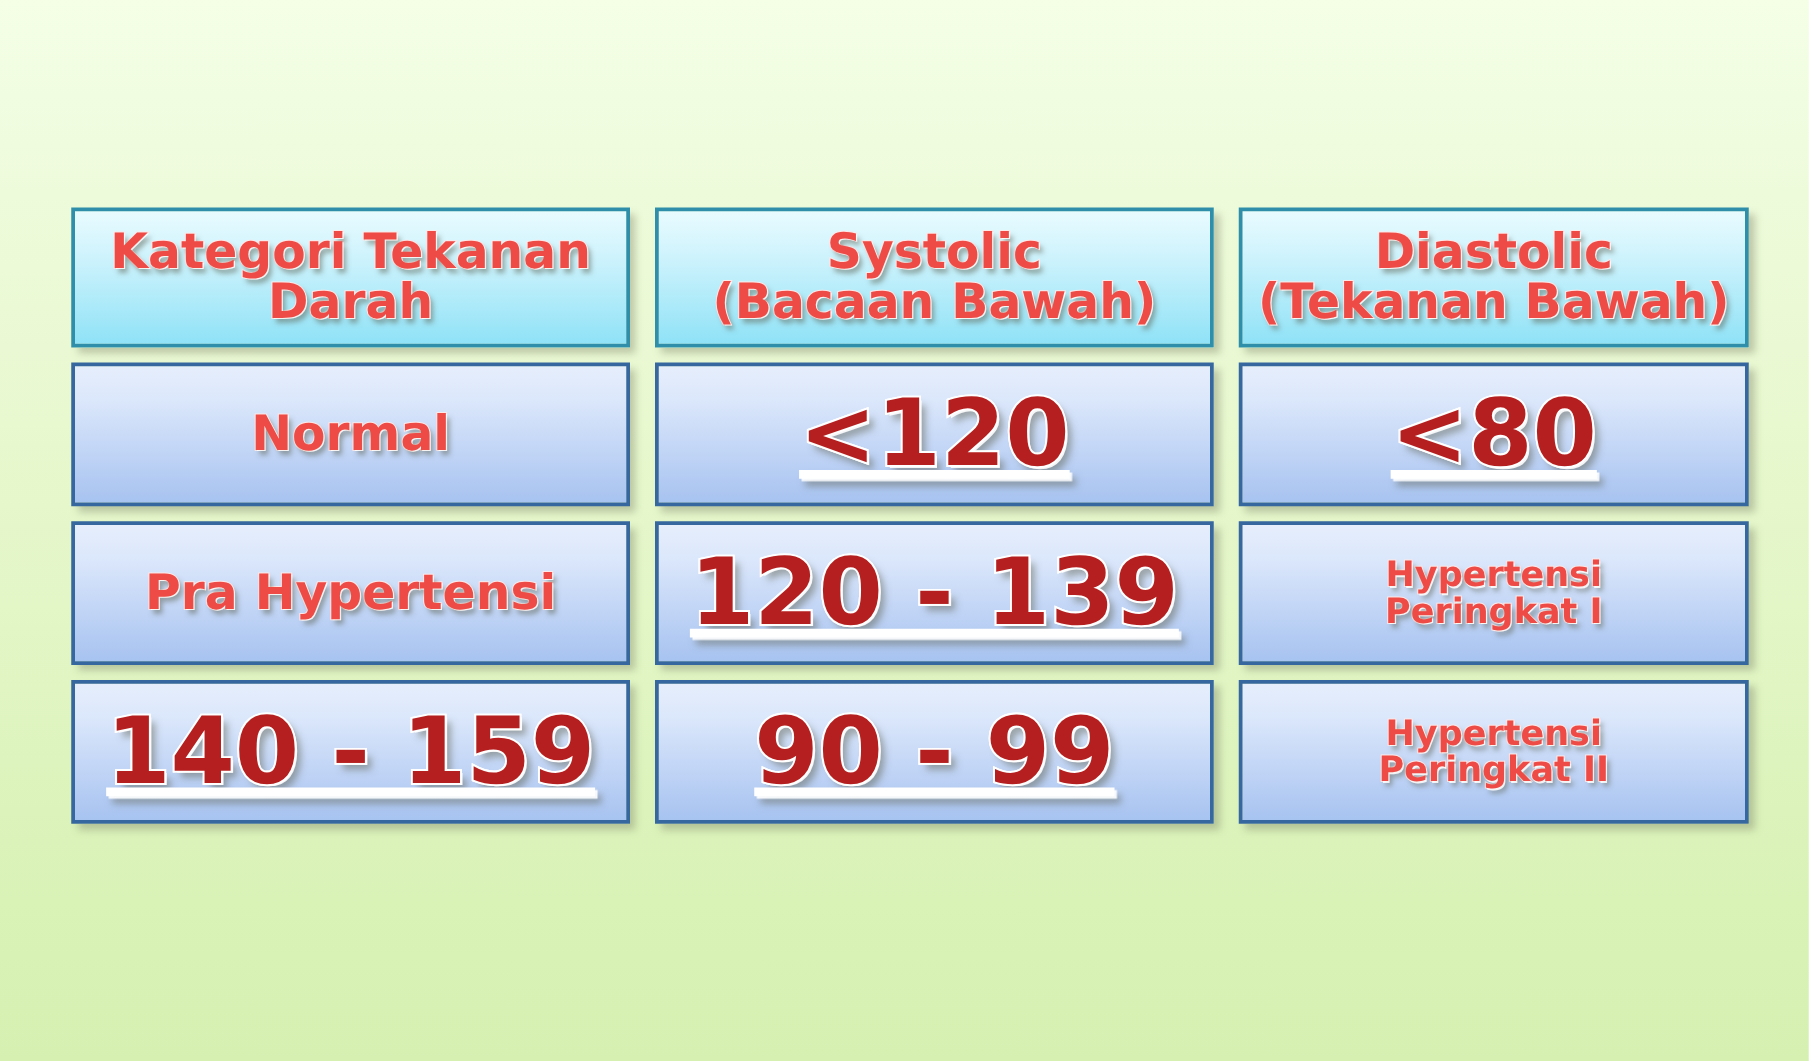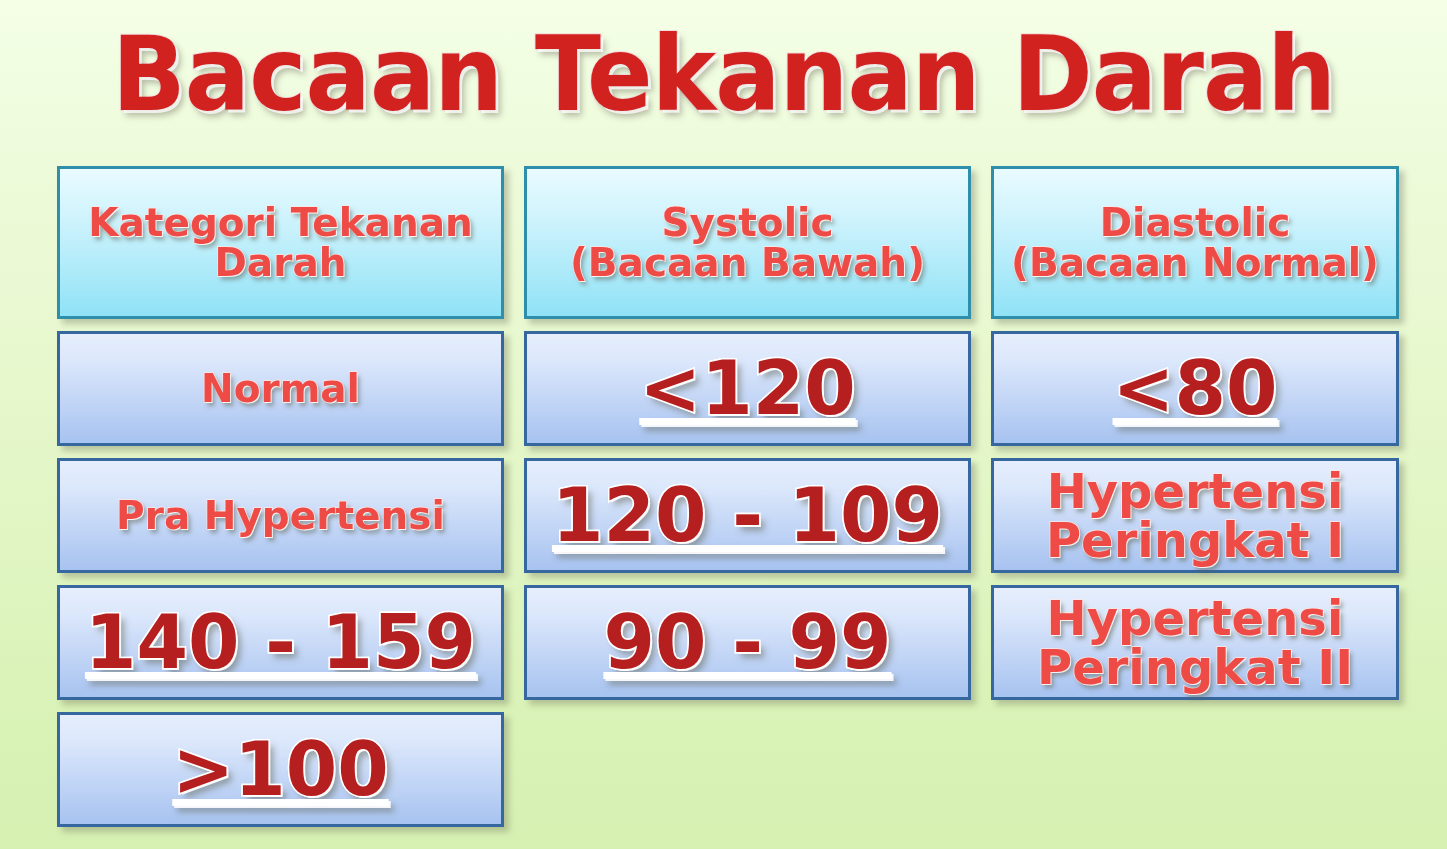--- a/index.html
+++ b/index.html
@@ -75,21 +75,21 @@
     display: flex;
     align-items: center;
     justify-content: center;
     text-align: center;
     overflow: visible;
     box-shadow: 5px 5px 6px rgba(120,125,100,0.40);
   }
 
   
   .cell.head {
-    height: 153px;
+    height: 112px;
     border: 3px solid #2f8faa;
     background: linear-gradient(to bottom,
         #e8fbff 0%,
         #d2f4fd 30%,
         #adeaf9 70%,
         #8fe2f7 100%);
   }
 
   
   .cell.body {
@@ -117,21 +117,21 @@
     font-size: 39px;
     letter-spacing: 0px;
     color: #ee4b46;
     -webkit-text-stroke: 1.6px #ffe9e9;
     paint-order: stroke fill;
     text-shadow:
        1px 1px 0 rgba(255,255,255,0.85),
        3px 4px 4px rgba(90,95,80,0.50);
   }
   .txt.label.small {
-    font-size: 48px;
+    font-size: 28px;
   }
 
   
   .txt.value {
     font-family: "DejaVu Sans", sans-serif;
     font-weight: bold;
     font-size: 74px;
     letter-spacing: 0px;
     color: #b51f1f;
     -webkit-text-stroke: 3px #ffffff;
@@ -142,69 +142,63 @@
     text-decoration: underline;
   }
 
   .col1 { }
 </style>
 </head>
 <body>
 
 <div class="slide">
 
-  <div class="title-wrap">
-    <div class="title">Bacaan Tekanan Darah</div>
-  </div>
 
   <div class="table">
 
     <div class="cell head col1">
       <span class="txt label">Kategori Tekanan
 Darah</span>
     </div>
     <div class="cell head">
       <span class="txt label">Systolic
 (Bacaan Bawah)</span>
     </div>
     <div class="cell head">
       <span class="txt label">Diastolic
-(Bacaan Normal)</span>
+(Tekanan Bawah)</span>
     </div>
 
     <div class="cell body col1">
       <span class="txt label">Normal</span>
     </div>
     <div class="cell body">
       <span class="txt value">&lt;120</span>
     </div>
     <div class="cell body">
       <span class="txt value">&lt;80</span>
     </div>
 
     <div class="cell body col1">
       <span class="txt label">Pra Hypertensi</span>
     </div>
     <div class="cell body">
-      <span class="txt value">120 - 109</span>
+      <span class="txt value">120 - 139</span>
     </div>
 
     <div class="cell body col1">
       <span class="txt label small">Hypertensi
 Peringkat I</span>
     </div>
     <div class="cell body">
       <span class="txt value">140 - 159</span>
     </div>
     <div class="cell body">
       <span class="txt value">90 - 99</span>
     </div>
 
     <div class="cell body col1">
       <span class="txt label small">Hypertensi
 Peringkat II</span>
     </div>
-    <div class="cell body">
-      <span class="txt value">&gt;100</span>
-    </div>
 
   </div>
 </div>
 
 </body></html>

